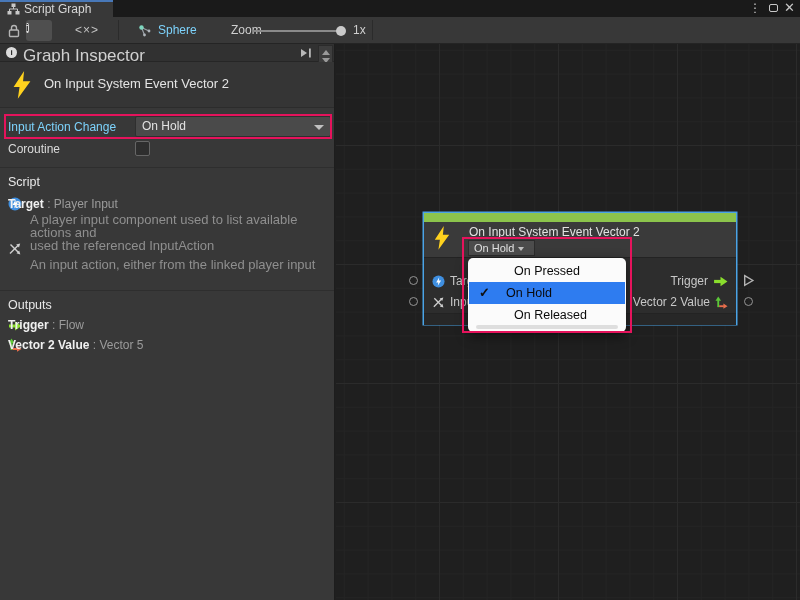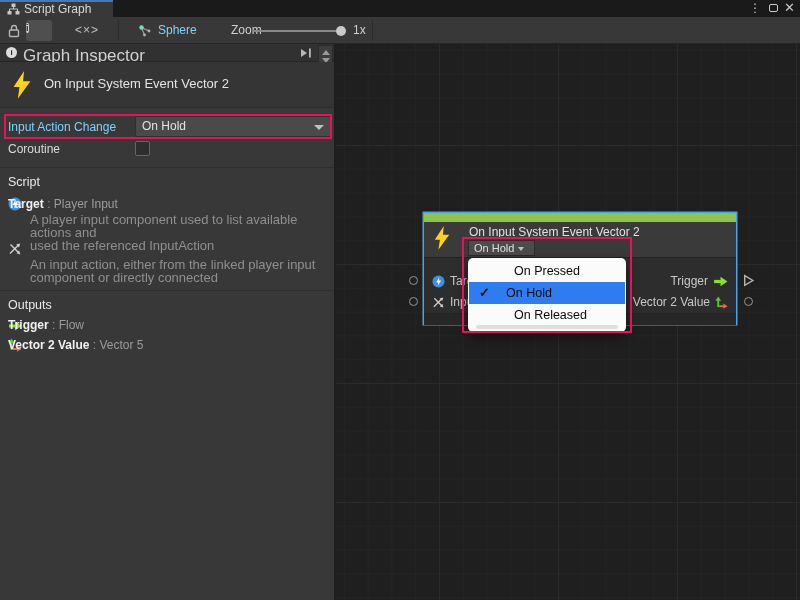--- a/index.html
+++ b/index.html
@@ -221,21 +221,20 @@
   <span class="io-icon" style="left:8px; top:198px;">
     <svg width="14" height="14" viewBox="0 0 14 14">
         <path d="M2 11.5 L10.5 3" stroke="#cfcfcf" stroke-width="1.4"></path>
         <polygon points="12.2,1.5 8.2,2.6 11,5.4" fill="#cfcfcf"></polygon>
         <path d="M2.5 2.5 L10.5 10.5" stroke="#cfcfcf" stroke-width="1.4"></path>
         <polygon points="12.3,12.4 11.2,8.4 8.5,11.2" fill="#cfcfcf"></polygon>
       </svg>
   </span>
   <div class="io-desc" style="top:214px">
     <div>An input action, either from the linked player input</div>
-    <div>component or directly connected</div>
   </div>
 
   <div class="insp-divider" style="top:246px"></div>
   <span class="sec-title" style="top:254px">Outputs</span>
 
   <span class="io-icon" style="left:8px; top:276px;">
     <svg width="14" height="10" viewBox="0 0 14 10">
         <path d="M1 5 H8" stroke="#8ade2d" stroke-width="3"></path>
         <path d="M7 0.5 L13.5 5 L7 9.5 Z" fill="#8ade2d"></path>
       </svg>

